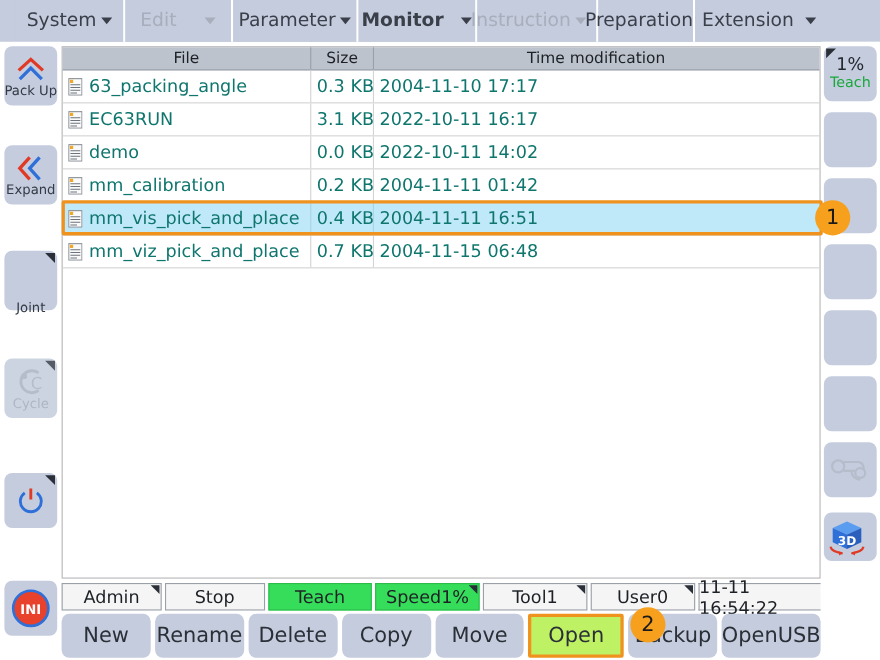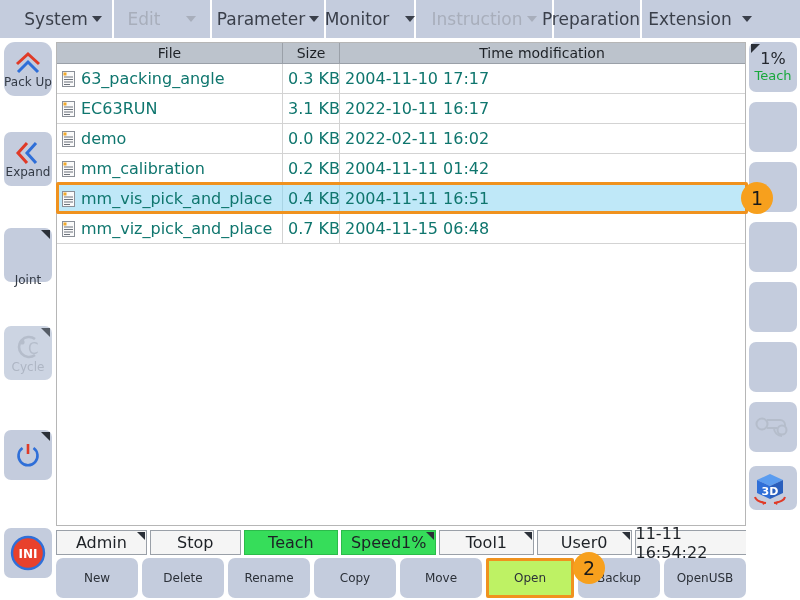--- a/index.html
+++ b/index.html
@@ -178,21 +178,21 @@
   .btnbar {
     position: absolute; left: 56px; top: 558px;
     width: 690px; height: 40px;
     display: flex; gap: 4px;
   }
   .bbtn {
     flex: 1 1 0;
     background: #c4ccdd;
     border-radius: 7px;
     display: flex; align-items: center; justify-content: center;
-    font-size: 12px; color: #2b3038;
+    font-size: 19px; color: #2b3038;
   }
   .bbtn.highlight {
     background: #bef264;
     border: 3px solid #f0921e;
     border-radius: 2px;
   }
 
   
   .badge {
     position: absolute;
@@ -223,41 +223,41 @@
       <span class="caret"></span>
     </div>
     <div class="menu-item disabled" style="width:98px;">
       <span>Edit</span>
       <span class="caret" style="margin-left:22px;"></span>
     </div>
     <div class="menu-item" style="width:114px;">
       <span>Parameter</span>
       <span class="caret"></span>
     </div>
-    <div class="menu-item" style="width:90px;">
+    <div class="menu-item" style="width:108px;font-weight:bold;">
       <span>Monitor</span>
       <span class="caret" style="margin-left:12px;"></span>
     </div>
-    <div class="menu-item disabled" style="width:138px;">
+    <div class="menu-item disabled" style="width:110px;justify-content:flex-end;">
       <span>Instruction</span>
       <span class="caret"></span>
     </div>
     <div class="menu-item" style="width:88px;">
       <span>Preparation</span>
       <span class="caret" style="margin-left:-2px;"></span>
     </div>
     <div class="menu-item" style="width:116px;border-right:0;">
       <span>Extension</span>
       <span class="caret" style="margin-left:6px;"></span>
     </div>
   </div>
 
   <div class="lsidebar">
 
-    <div class="side-btn tall" style="top:4px;border-radius:11px;">
+    <div class="side-btn tall" style="top:4px;">
       <svg width="28" height="24" viewBox="0 0 28 24">
         <path d="M3 13 L14 3 L25 13" fill="none" stroke="#e03a27" stroke-width="3"></path>
         <path d="M4 21 L14 11 L24 21" fill="none" stroke="#2f6fd8" stroke-width="3"></path>
       </svg>
       <span class="lbl">Pack Up</span>
     </div>
 
     <div class="side-btn tall" style="top:94px;">
       <svg width="28" height="24" viewBox="0 0 28 24">
         <path d="M13 2 L4 12 L13 22" fill="none" stroke="#e03a27" stroke-width="3"></path>
@@ -391,21 +391,21 @@
           <rect x="0.5" y="0.5" width="12" height="15" fill="#fafafa" stroke="#8a8f97"></rect>
           <path d="M1.5 1.5 h3 v3 h-3 z" fill="#f0a82a"></path>
           <line x1="2" y1="6" x2="11" y2="6" stroke="#6d737c"></line>
           <line x1="2" y1="8.5" x2="11" y2="8.5" stroke="#6d737c"></line>
           <line x1="2" y1="11" x2="11" y2="11" stroke="#6d737c"></line>
           <line x1="2" y1="13.5" x2="8" y2="13.5" stroke="#6d737c"></line>
         </svg>
         <span>demo</span>
       </div>
       <div class="td col-size">0.0 KB</div>
-      <div class="td col-time">2022-02-11 16:02</div>
+      <div class="td col-time">2022-10-11 14:02</div>
     </div>
 
     <div class="trow">
       <div class="td col-file">
         <svg class="fileicon" viewBox="0 0 13 16">
           <rect x="0.5" y="0.5" width="12" height="15" fill="#fafafa" stroke="#8a8f97"></rect>
           <path d="M1.5 1.5 h3 v3 h-3 z" fill="#f0a82a"></path>
           <line x1="2" y1="6" x2="11" y2="6" stroke="#6d737c"></line>
           <line x1="2" y1="8.5" x2="11" y2="8.5" stroke="#6d737c"></line>
           <line x1="2" y1="11" x2="11" y2="11" stroke="#6d737c"></line>
@@ -475,22 +475,22 @@
       <span>User0</span>
       <span class="stat-tri"></span>
     </div>
     <div class="stat" style="width:113px;border-right:0;">
       <span>11-11 16:54:22</span>
     </div>
   </div>
 
   <div class="btnbar">
     <div class="bbtn">New</div>
+    <div class="bbtn">Rename</div>
     <div class="bbtn">Delete</div>
-    <div class="bbtn">Rename</div>
     <div class="bbtn">Copy</div>
     <div class="bbtn">Move</div>
     <div class="bbtn highlight">Open</div>
     <div class="bbtn">Backup</div>
     <div class="bbtn">OpenUSB</div>
   </div>
 
   <div class="badge" id="badge-1">1</div>
   <div class="badge" id="badge-2">2</div>
 

